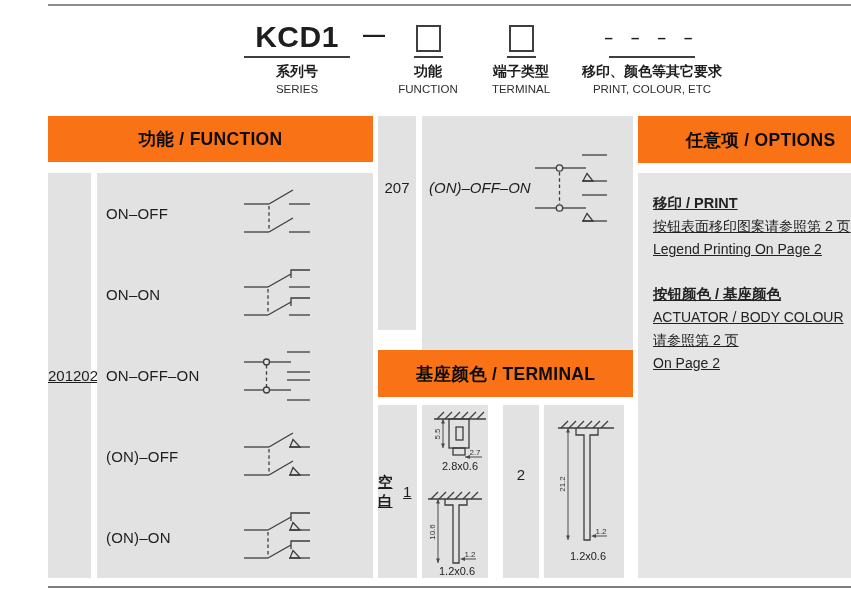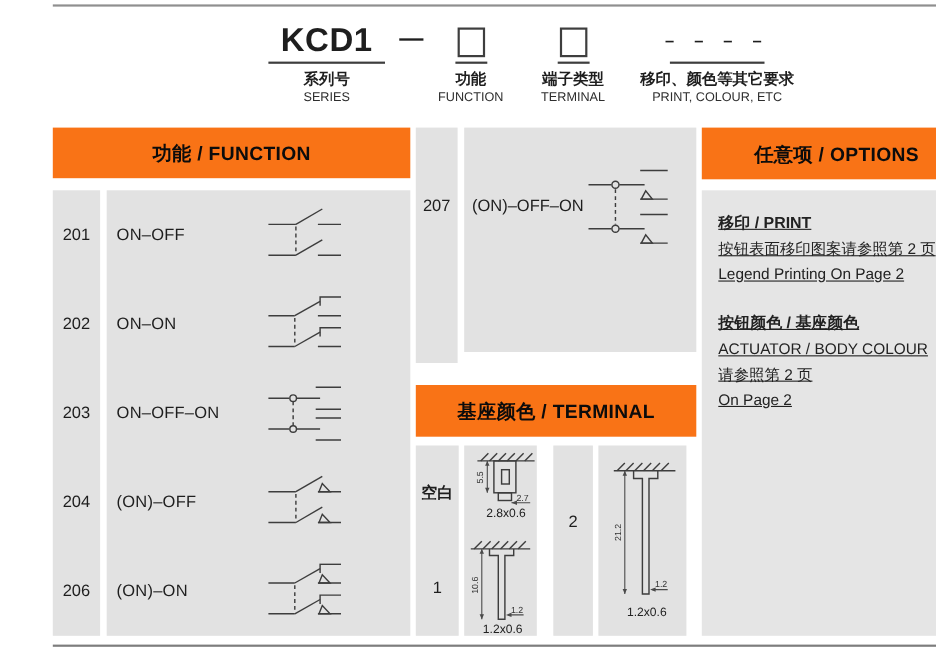--- a/index.html
+++ b/index.html
@@ -15,21 +15,21 @@
   .etc-dashes{font-size:15px;font-weight:bold;letter-spacing:7px;line-height:1;padding-bottom:7px;white-space:nowrap;}
   .sep-dash{font-size:22px;font-weight:bold;line-height:1;}
   .u-line{border-bottom:2px solid #3e3e3e;margin:4px auto 0;}
   .cn-label{font-size:14px;font-weight:bold;margin-top:5px;white-space:nowrap;}
   .en-label{font-size:11.5px;margin-top:2px;color:#2e2e2e;white-space:nowrap;}
   
   .hdr{background:#f97316;color:#0c0c0c;display:flex;align-items:center;justify-content:center;
        font-size:17.5px;font-weight:bold;letter-spacing:.3px;white-space:nowrap;}
   
   .panel{background:#e2e2e2;}
-  .numcol{display:flex;flex-direction:column;}
+  .numcol{display:flex;flex-direction:row;text-decoration:underline;}
   .numcol .cell{flex:1;display:flex;align-items:center;justify-content:center;font-size:15px;}
   .fnbody{display:flex;flex-direction:column;}
   .fnrow{flex:1;display:flex;align-items:center;justify-content:space-between;
          padding:0 62px 0 9px;}
   .fnrow .lbl{font-size:15px;letter-spacing:.2px;white-space:nowrap;}
   svg{display:block;}
   .sym{stroke:#3d3d3d;stroke-width:1.3;fill:none;}
   .dim{stroke:#4a4a4a;stroke-width:1;fill:none;}
   .dimfill{fill:#4a4a4a;stroke:none;}
   .dimtxt{fill:#333;font-size:8px;}
@@ -188,21 +188,21 @@
           <polygon points="47,46 57,46 50,38.5"></polygon>
           <line x1="25" y1="20" x2="25" y2="44" stroke-dasharray="3.5 2.8"></line>
         </g>
       </svg>
     </div>
   </div>
 
   <div class="abs panel" style="left:338px;top:116px;width:38px;height:214px;display:flex;justify-content:center;">
     <span style="font-size:15px;margin-top:63px;">207</span>
   </div>
-  <div class="abs panel" style="left:382px;top:116px;width:211px;height:204px;">
+  <div class="abs panel" style="left:382px;top:116px;width:211px;height:234px;font-style:italic;">
     <span class="lbl abs" style="left:7px;top:63px;font-size:15px;">(ON)–OFF–ON</span>
     <svg class="abs" style="right:24px;top:33px;" width="76" height="86" viewBox="0 0 76 86">
       <g class="sym">
         <line x1="49" y1="6" x2="74" y2="6"></line>
         <line x1="2" y1="19" x2="23" y2="19"></line>
           <circle cx="26.5" cy="19" r="3.2"></circle>
           <line x1="30" y1="19" x2="53" y2="19"></line>
         <line x1="49" y1="32" x2="74" y2="32"></line>
           <polygon points="50,32 60,32 54,24.5"></polygon>
         <line x1="49" y1="46" x2="74" y2="46"></line>

